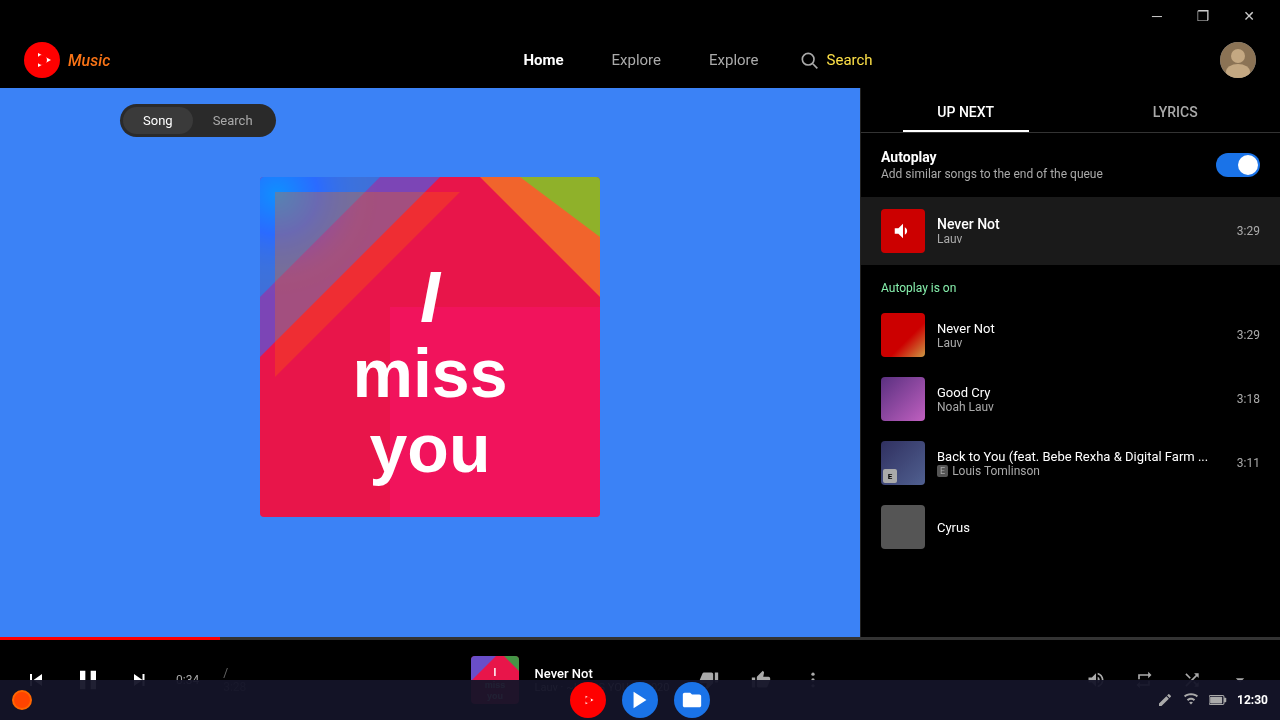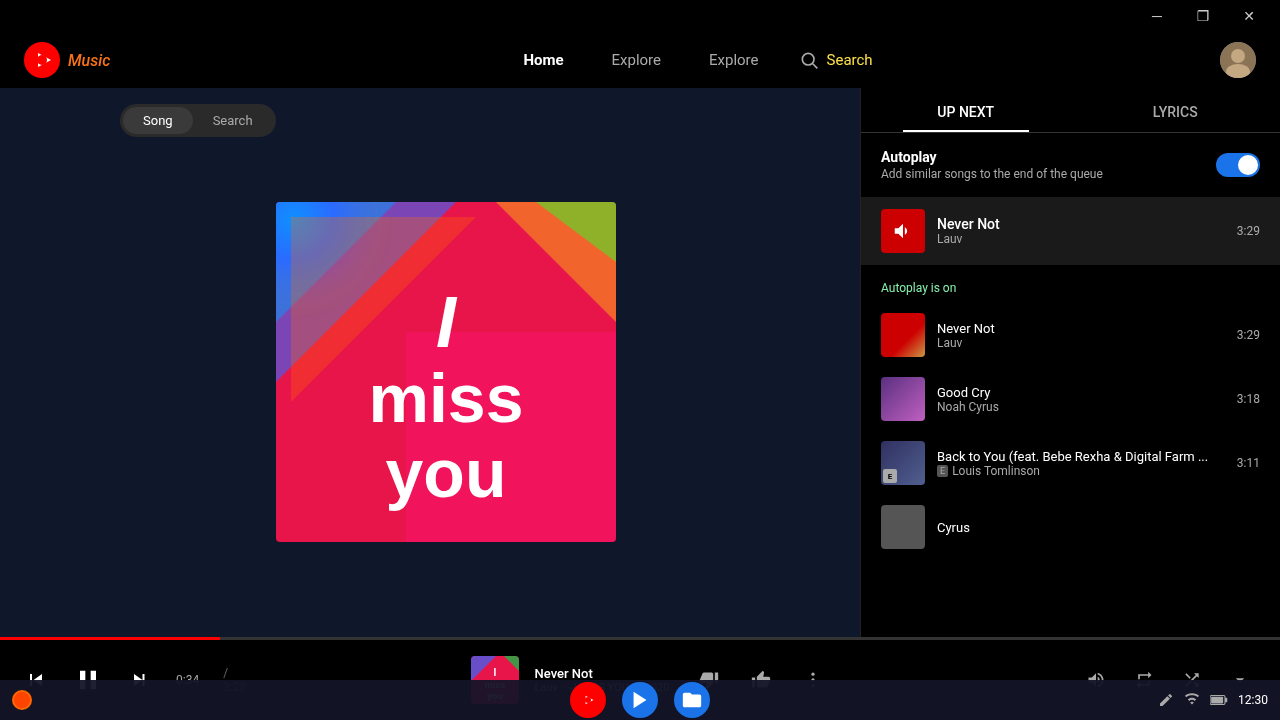--- a/index.html
+++ b/index.html
@@ -101,24 +101,24 @@
       position: absolute;
       top: 88px; left: 0; right: 0;
       bottom: 80px;
       display: flex;
     }
 
     
     .player-panel {
       flex: 1;
       display: flex;
-      flex-direction: row;
+      flex-direction: column;
       align-items: center;
       padding: 16px 40px;
-      background: #0f172a;
+      background: #3b82f6;
     }
 
     .song-video-toggle {
       display: flex;
       background: #2a2a2a;
       border-radius: 20px;
       padding: 3px;
       margin-bottom: 24px;
       align-self: flex-start;
       margin-left: 80px;
@@ -519,21 +519,21 @@
           <div class="queue-title">Never Not</div>
           <div class="queue-artist">Lauv</div>
         </div>
         <div class="queue-dur">3:29</div>
       </div>
 
       <div class="queue-item">
         <div class="queue-thumb queue-thumb-2" style="width:44px;height:44px;border-radius:4px;"></div>
         <div class="queue-info">
           <div class="queue-title">Good Cry</div>
-          <div class="queue-artist">Noah Cyrus</div>
+          <div class="queue-artist">Noah Lauv</div>
         </div>
         <div class="queue-dur">3:18</div>
       </div>
 
 
       <div class="queue-item">
         <div style="position:relative;width:44px;height:44px;flex-shrink:0;">
           <div class="queue-thumb queue-thumb-4" style="width:44px;height:44px;border-radius:4px;"></div>
           <div style="position:absolute;bottom:2px;left:2px;width:14px;height:14px;background:#aaa;border-radius:2px;display:flex;align-items:center;justify-content:center;">
             <span style="font-size:8px;color:#000;font-weight:bold;">E</span>
@@ -681,21 +681,21 @@
       <polygon points="5,3 19,12 5,21"></polygon>
     </svg>
   </div>
 
   <div class="taskbar-icon" style="background:#1a73e8;">
     <svg width="22" height="22" viewBox="0 0 24 24" fill="white">
       <path d="M20 6h-8l-2-2H4c-1.1 0-2 .9-2 2v12c0 1.1.9 2 2 2h16c1.1 0 2-.9 2-2V8c0-1.1-.9-2-2-2z"></path>
     </svg>
   </div>
 
-  <div style="position:absolute;right:12px;top:50%;transform:translateY(-50%);display:flex;align-items:center;gap:10px;">
+  <div style="position:absolute;right:12px;top:50%;transform:translateY(-50%);display:flex;align-items:center;gap:10px;font-weight:bold;">
     <svg width="16" height="16" viewBox="0 0 24 24" fill="#aaa">
       <path d="M3 17.25V21h3.75L17.81 9.94l-3.75-3.75L3 17.25zM20.71 7.04a1 1 0 0 0 0-1.41l-2.34-2.34a1 1 0 0 0-1.41 0l-1.83 1.83 3.75 3.75 1.83-1.83z"></path>
     </svg>
     <svg width="16" height="16" viewBox="0 0 24 24" fill="#aaa">
       <path d="M1.41 5.59C3.83 3.17 7.22 1.75 12 1.75s8.17 1.42 10.59 3.84l-2.12 2.12C18.52 5.74 15.56 4.75 12 4.75s-6.52.99-8.47 2.96L1.41 5.59zM12 8.75c2.43 0 4.64.99 6.24 2.59l-2.12 2.12C14.97 12.31 13.56 11.75 12 11.75s-2.97.56-4.12 1.71L5.76 11.34C7.36 9.74 9.57 8.75 12 8.75zm0 6c1.1 0 2.1.45 2.83 1.17L12 18.75l-2.83-2.83C9.9 15.2 10.9 14.75 12 14.75z"></path>
     </svg>
     <svg width="18" height="12" viewBox="0 0 24 14" fill="#aaa">
       <rect x="0" y="1" width="20" height="12" rx="2" stroke="#aaa" stroke-width="1.5" fill="none"></rect>
       <rect x="20" y="4" width="3" height="6" rx="1" fill="#aaa"></rect>
       <rect x="1.5" y="2.5" width="16" height="9" rx="1" fill="#aaa"></rect>

